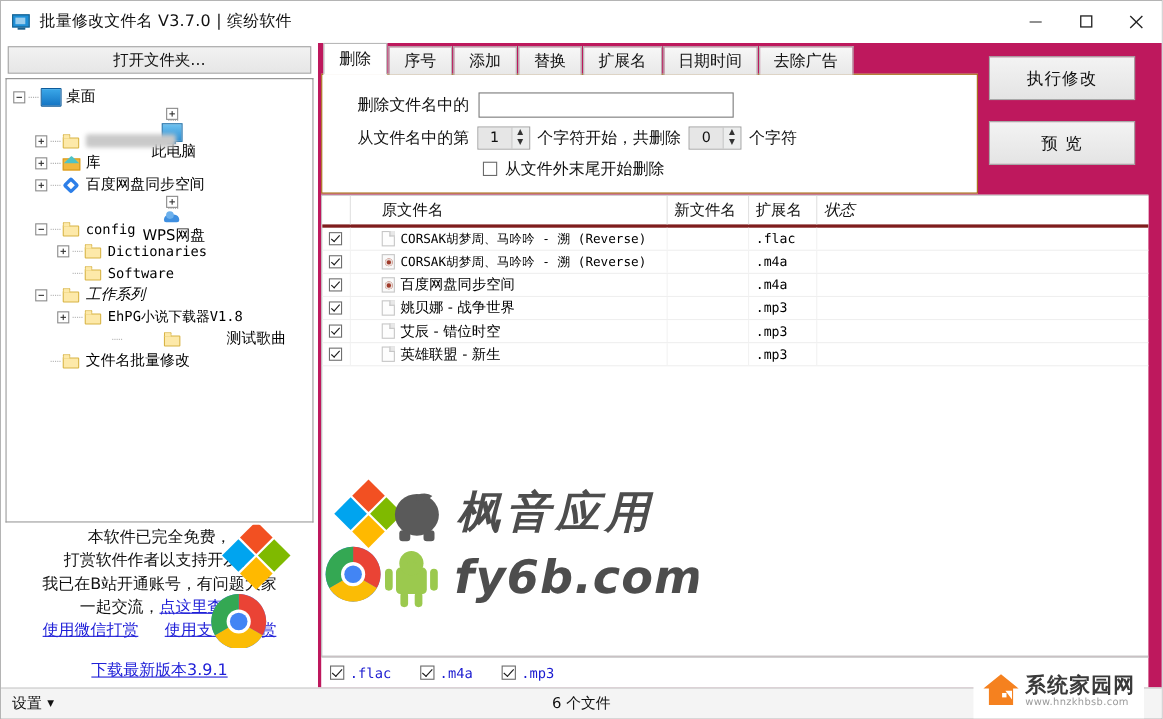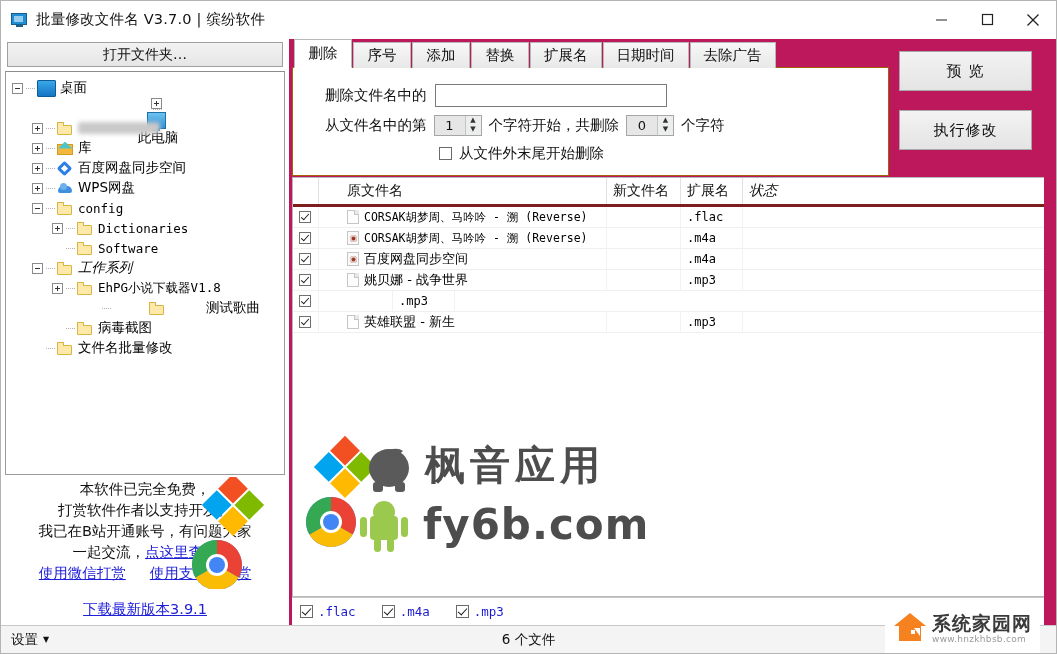--- a/index.html
+++ b/index.html
@@ -497,26 +497,27 @@
     background: #a03a2a;
     box-shadow: inset 0 0 0 1.5px #e8d9d4;
   }
   .fname { font-size: 13px; color:#000; }
   .fname.mono { font-family:"DejaVu Sans Mono","Liberation Mono",monospace; font-size:11.5px; }
   .fext { font-family:"DejaVu Sans Mono","Liberation Mono",monospace; font-size:12px; color:#000; }
 
   
   .watermark {
     position: absolute;
-    left: 12px;
+    left: 2px;
     bottom: 34px;
     width: 340px;
     height: 128px;
     pointer-events: none;
     z-index: 4;
+    font-style: italic;
   }
 
   
   .filterbar {
     height: 28px;
     min-height: 28px;
     display: flex;
     align-items: center;
     padding-left: 8px;
     border-top: 1px solid #c8c8c8;
@@ -659,21 +660,21 @@
               <span class="dots"></span>
               <span class="ticon ic-lib"></span>
               <span class="tlabel">库</span>
             </div>
             <div class="tnode" style="padding-left: 20px;">
               <span class="expander plus"></span>
               <span class="dots"></span>
               <span class="ticon ic-baidu"></span>
               <span class="tlabel">百度网盘同步空间</span>
             </div>
-            <div class="tnode" style="padding-left: 20px;">
+            <div class="tnode" style="padding-left: 20px; flex-direction: column;">
               <span class="expander plus"></span>
               <span class="dots"></span>
               <span class="ticon ic-wps"></span>
               <span class="tlabel">WPS网盘</span>
             </div>
             <div class="tnode" style="padding-left: 20px; text-align: right;">
               <span class="expander minus"></span>
               <span class="dots"></span>
               <span class="ticon ic-folder"></span>
               <span class="tlabel mono">config</span>
@@ -700,26 +701,20 @@
               <span class="expander plus"></span>
               <span class="dots"></span>
               <span class="ticon ic-folder"></span>
               <span class="tlabel mono">EhPG小说下载器V1.8</span>
             </div>
             <div class="tnode" style="padding-left: 40px; gap: 36px;">
               <span class="expander none"></span>
               <span class="dots"></span>
               <span class="ticon ic-folder"></span>
               <span class="tlabel">测试歌曲</span>
-            </div>
-            <div class="tnode" style="padding-left: 40px;">
-              <span class="expander none"></span>
-              <span class="dots"></span>
-              <span class="ticon ic-folder"></span>
-              <span class="tlabel">病毒截图</span>
             </div>
             <div class="tnode" style="padding-left: 20px;">
               <span class="expander none"></span>
               <span class="dots"></span>
               <span class="ticon ic-folder"></span>
               <span class="tlabel">文件名批量修改</span>
             </div>
           </div>
       </div>
       <div class="promo">
@@ -799,22 +794,22 @@
 
             <div class="crow">
               <span class="cbox"></span>
               <span class="flabel">从文件外末尾开始删除</span>
             </div>
 
           </div>
         </div>
 
         <div class="actions">
+          <div class="abtn">执行修改</div>
           <div class="abtn">预 览</div>
-          <div class="abtn">执行修改</div>
         </div>
       </div>
 
       <div class="list-wrap">
         <div class="lheader">
           <div class="hc c-check"></div>
           <div class="hc c-orig">原文件名</div>
           <div class="hc c-new">新文件名</div>
           <div class="hc c-ext">扩展名</div>
           <div class="hc c-stat">状态</div>
@@ -872,20 +867,24 @@
               </div>
               <div class="cell c-new"></div>
               <div class="cell c-ext">
                 <span class="fext">.mp3</span>
               </div>
               <div class="cell c-stat"></div>
             </div>
             <div class="lrow">
               <div class="cell c-check">
                 <span class="rowcheck"></span>
+              </div>
+              <div class="cell c-orig" style="padding-left: 4px;">
+                <span class="fileicon doc"></span>
+                <span class="fname">艾辰 - 错位时空</span>
               </div>
               <div class="cell c-new"></div>
               <div class="cell c-ext">
                 <span class="fext">.mp3</span>
               </div>
               <div class="cell c-stat"></div>
             </div>
             <div class="lrow">
               <div class="cell c-check">
                 <span class="rowcheck"></span>

